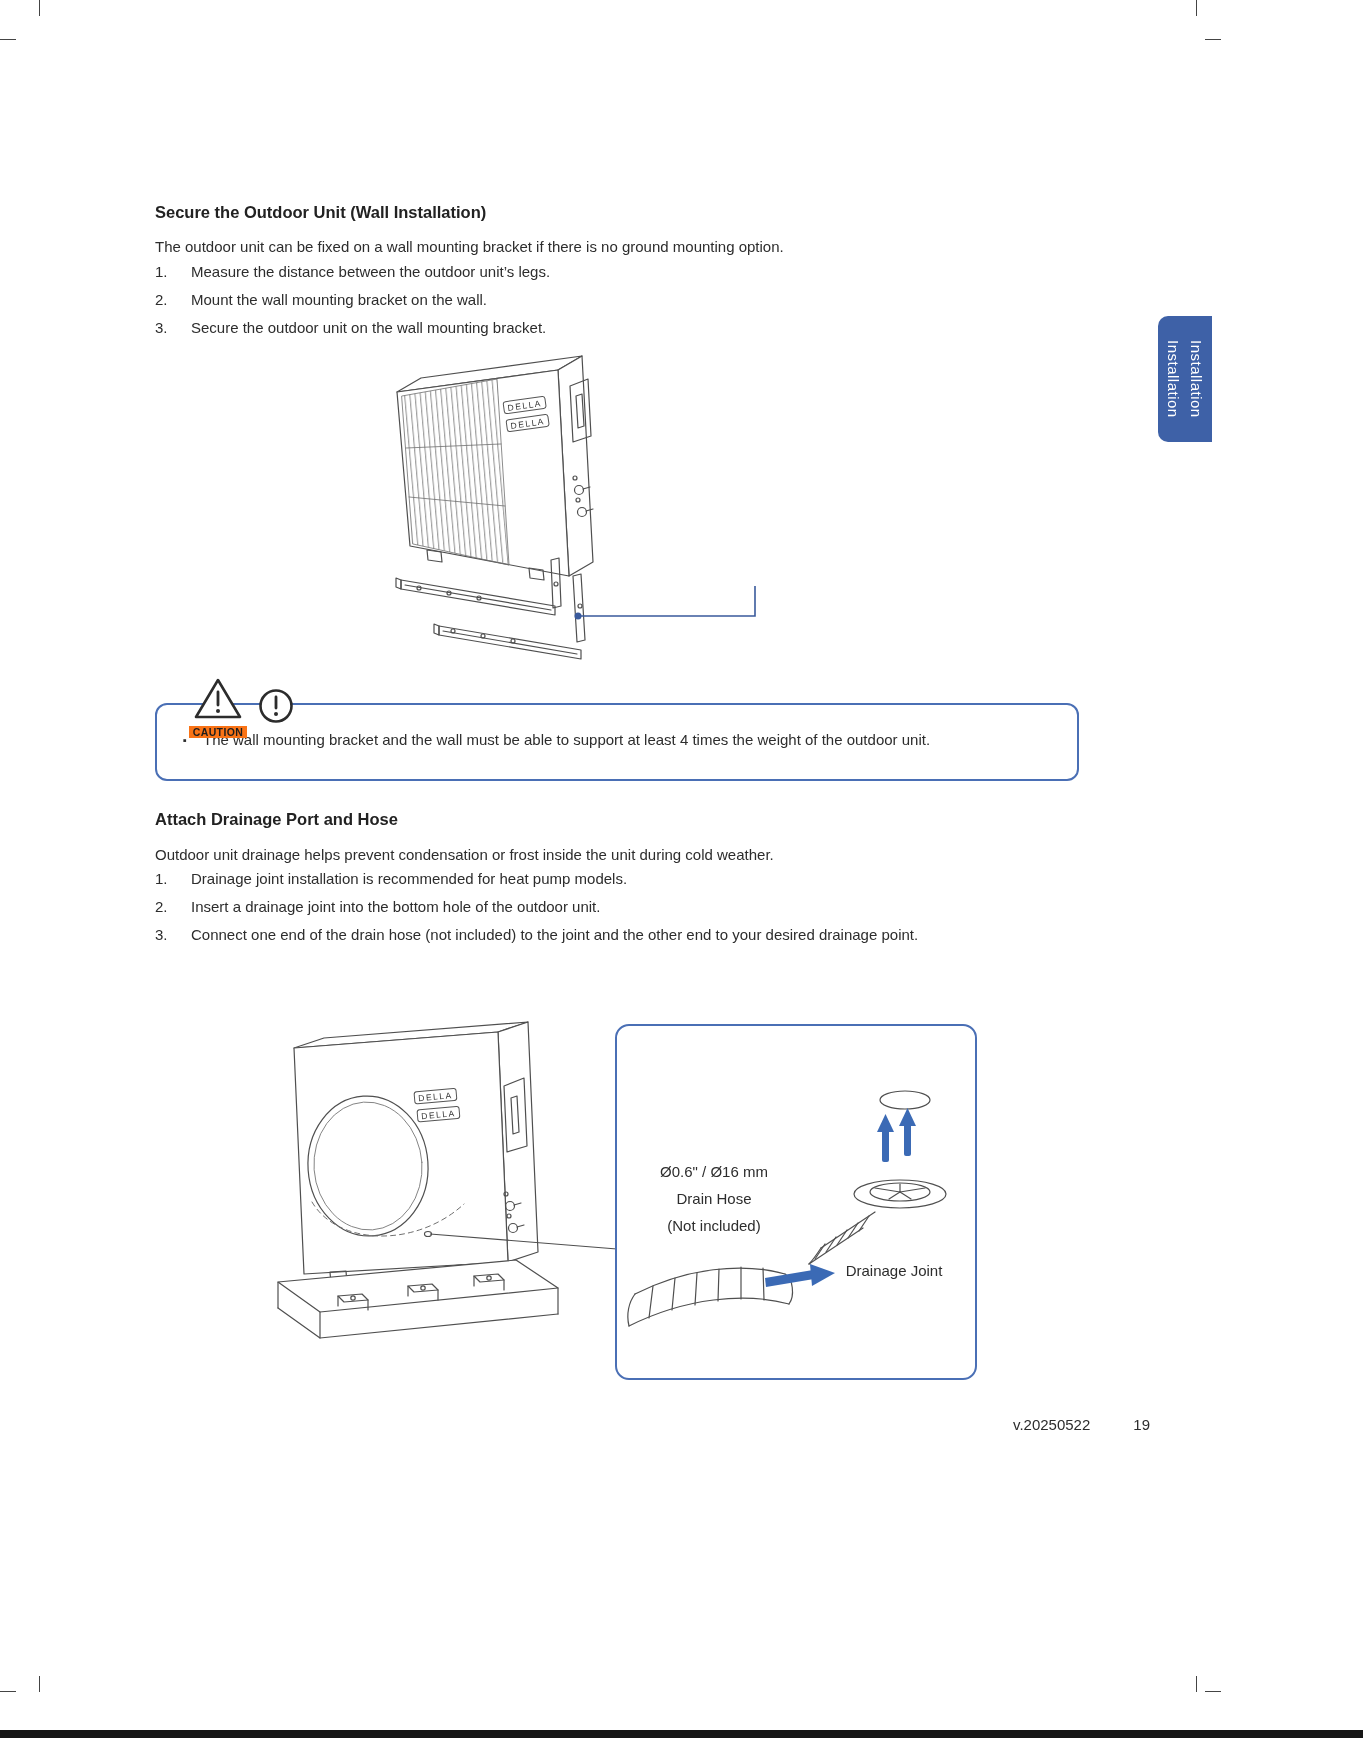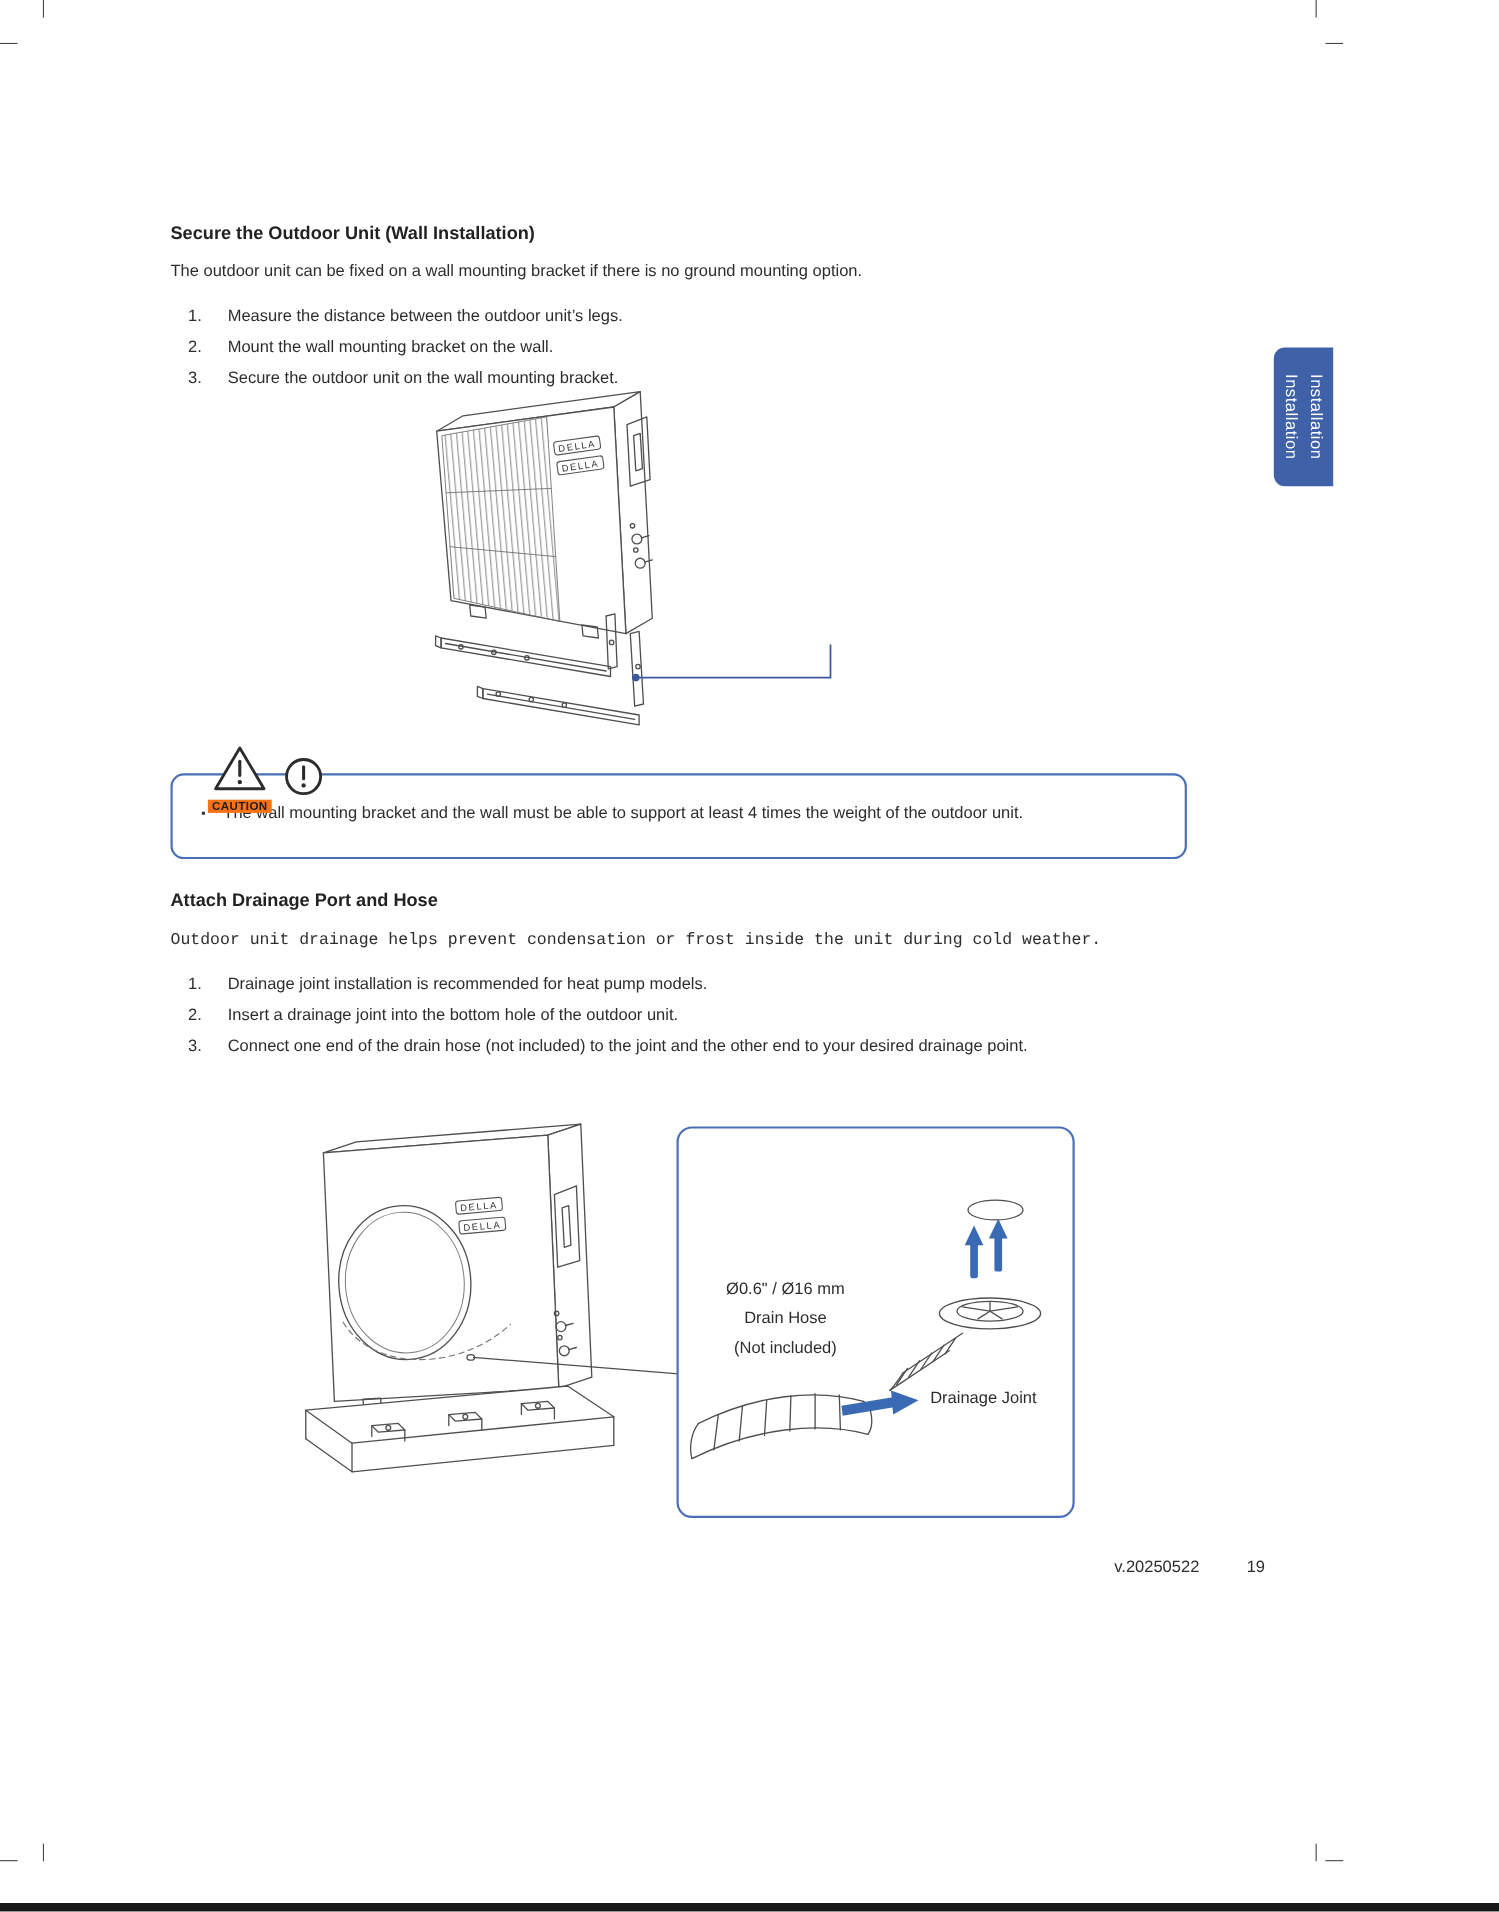--- a/index.html
+++ b/index.html
@@ -9,21 +9,21 @@
   }
   .abs { position:absolute; }
   .crop { position:absolute; background:#444; }
   .crop.v { width:1px; height:16px; }
   .crop.h { width:16px; height:1px; }
 
   .title { font-size:29px; font-weight:600; color:#1c1c1c; letter-spacing:.2px; }
   .h2 { font-size:16.5px; font-weight:700; color:#222; }
   .body-text { font-size:15px; line-height:1.45; color:#2d2d2d; }
 
-  ol.steps { list-style:none; margin:16px; padding:0; counter-reset:s; }
+  ol.steps { list-style:none; margin:0; padding:0; counter-reset:s; }
   ol.steps li {
     position:relative; padding-left:36px; margin-bottom:11px;
     font-size:15px; color:#2d2d2d; counter-increment:s;
   }
   ol.steps li::before { content:counter(s) "."; position:absolute; left:0; }
 
   .fig-label { font-size:15px; color:#2d2d2d; text-align:center; line-height:26px; }
 
   .caution-box {
     position:absolute; border:2.5px solid #4a6fb5; border-radius:12px; background:#fff;
@@ -149,21 +149,21 @@
     </svg>
     <span class="caution-label">CAUTION</span>
   </div>
   <svg class="abs" style="left:256px; top:686px;" width="40" height="40" viewBox="0 0 40 40">
     <circle cx="20" cy="20" r="15.5" fill="#ffffff" stroke="#2c2c2c" stroke-width="2.6"></circle>
     <line x1="20" y1="11" x2="20" y2="22" stroke="#2c2c2c" stroke-width="2.8" stroke-linecap="round"></line>
     <circle cx="20" cy="28" r="2" fill="#2c2c2c"></circle>
   </svg>
 
   <div class="abs h2" style="left:155px; top:810px;">Attach Drainage Port and Hose</div>
-  <div class="abs body-text" style="left:155px; top:844px; width:940px;font-family:Liberation Mono, monospace;">Outdoor unit drainage helps prevent condensation or frost inside the unit during cold weather.</div>
+  <div class="abs body-text" style="left:155px; top:844px; width:940px;">Outdoor unit drainage helps prevent condensation or frost inside the unit during cold weather.</div>
   <ol class="steps abs" style="left:155px; top:870px; width:960px;">
     <li><span>Drainage joint installation is recommended for heat pump models.</span></li>
     <li><span>Insert a drainage joint into the bottom hole of the outdoor unit.</span></li>
     <li><span>Connect one end of the drain hose (not included) to the joint and the other end to your desired drainage point.</span></li>
   </ol>
 
   <svg class="abs" style="left:266px; top:1016px;" width="330" height="356" viewBox="0 0 330 356">
     <g class="ln">
 
       <polygon points="28,32 232,16 262,6 58,22" fill="#ffffff"></polygon>

